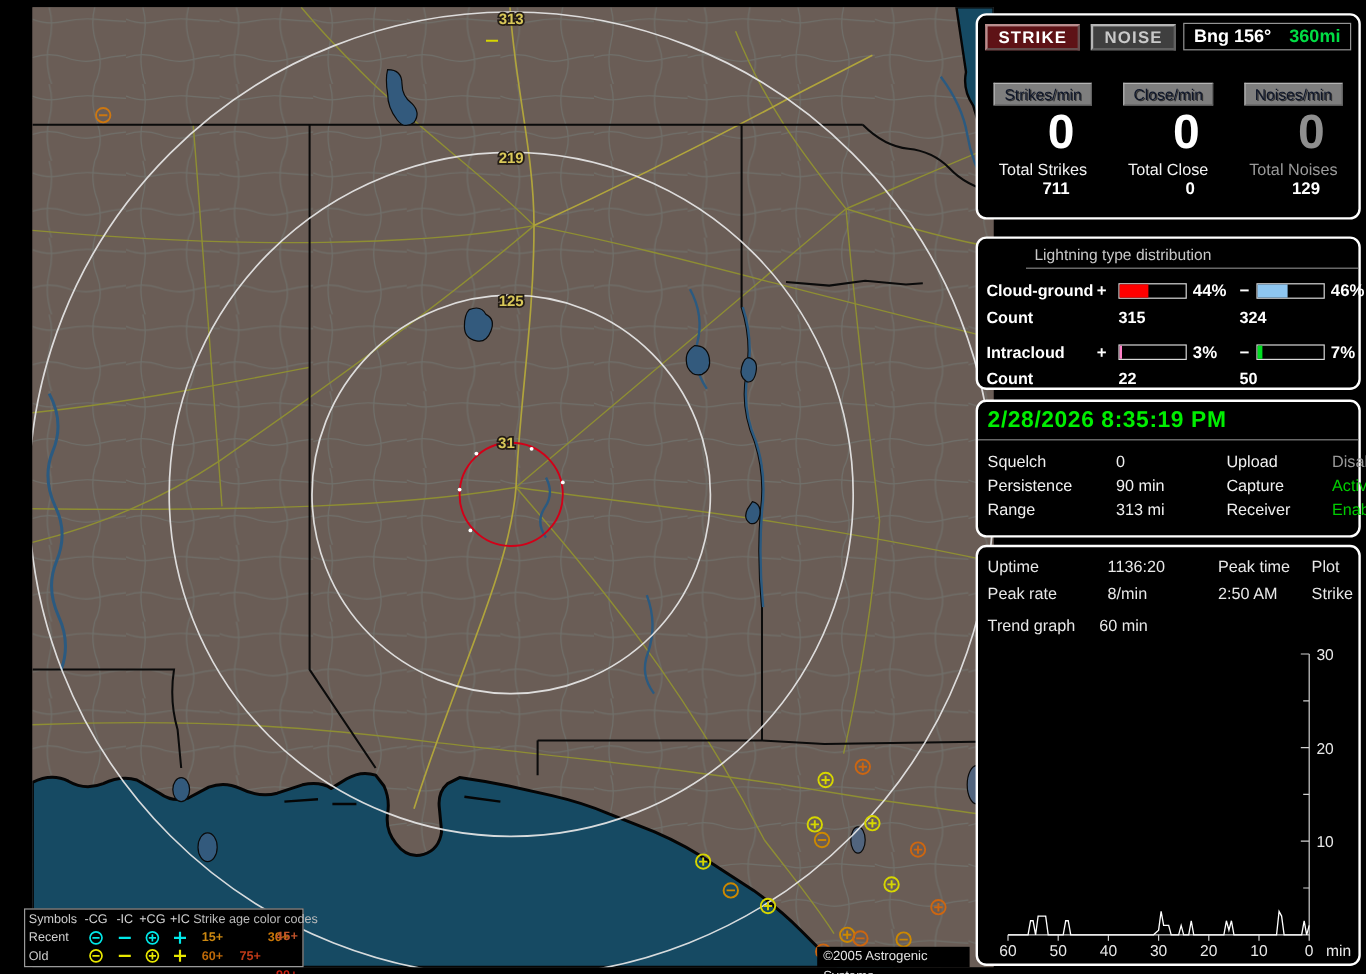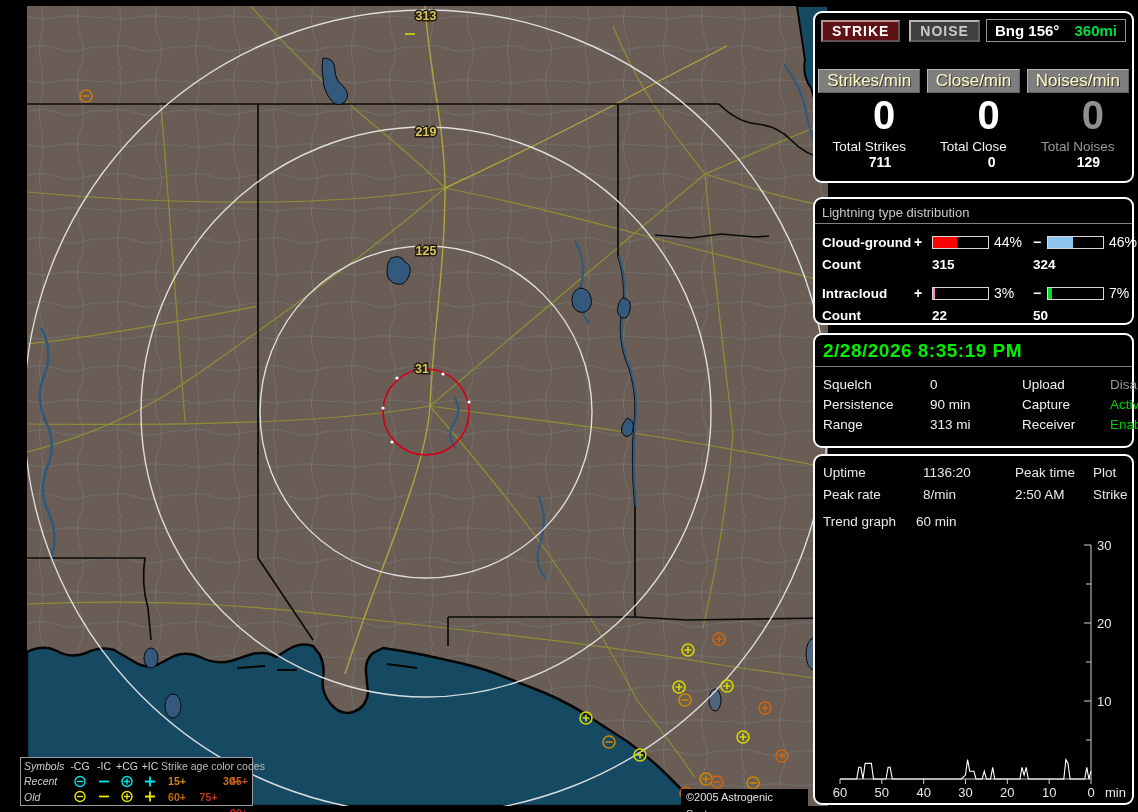--- a/index.html
+++ b/index.html
@@ -13,59 +13,59 @@
                 stroke:#231c15; stroke-width:3px; paint-order:stroke; text-anchor:middle; }
   #copyright { left:681px; top:789px; width:127px; height:17px; background:#000;
                color:#e2e2e2; font-size:11px; line-height:17px; padding-left:5px; }
   
   #legend { left:20px; top:757px; width:233px; height:49px; background:#000;
             border:1px solid #9a9a9a; color:#ddd; font-size:10.5px;
             display:grid; grid-template-columns:46px 26px 22px 24px 22px 32px 31px 30px;
             grid-auto-rows:15.6px; align-items:center; }
   #legend .hd { color:#d6d6d6; }
   #legend .agetitle { grid-column:6 / span 3; color:#bbb; white-space:nowrap; }
-  #legend .lab { padding-left:3px; color:#cfcfcf;font-style:italic; }
+  #legend .lab { padding-left:3px; color:#cfcfcf; }
   #legend .sym { display:flex; justify-content:center; align-items:center; }
   #legend .age { font-weight:bold; }
   
   .panelbox { background:#000; border:2px solid #ffffff; border-radius:9px; left:813px; width:321px; }
   #box-counts { top:11px;  height:172px; }
   #box-dist   { top:197px; height:128px; }
   #box-status { top:333px; height:115px; }
   #box-trend  { top:454px; height:351px; }
   
   .btnrow { position:absolute; top:6px; left:6px; right:6px; display:flex; align-items:center; }
   .btn { font-weight:bold; font-size:14px; letter-spacing:1px; padding:1px 9px; cursor:default; }
   .btn-strike { background:#5e1216; color:#fff; border:2px outset #b98f8f; }
   .btn-noise  { background:#3f3f3f; color:#c9c9c9; border:2px outset #b5b5b5; margin-left:9px; }
   .bngbox { margin-left:auto; width:140px; border:1px solid #949494; background:#000;
             display:flex; justify-content:space-between; padding:2px 8px; font-weight:bold; font-size:15px; }
   .bng { color:#fff; } .bngrange { color:#00dd44; }
   .counters { position:absolute; top:56px; left:2px; right:2px; display:flex; }
   .counter { width:106px; display:flex; flex-direction:column; align-items:center; }
-  .chip { background:#7e7e7e; color:#fef9c3; border:1px outset #b5b5b5; font-size:17px;
+  .chip { background:#7e7e7e; color:#0f172a; border:1px outset #b5b5b5; font-size:13px;
           padding:1px 8px; text-shadow:1px 1px 0 #333; }
   .bigzero { font-size:40px; font-weight:bold; color:#fff; line-height:1.02; width:100%;
              text-align:right; padding-right:26px; margin-top:2px; }
   .bigzero.dim { color:#8f8f8f; }
   .total-label { font-size:13.5px; color:#f2f2f2; margin-top:3px; }
   .total-label.dim { color:#9a9a9a; }
   .total-value { font-size:14px; font-weight:bold; color:#fff; width:100%;
                  text-align:right; padding-right:30px; margin-top:0; }
   
   #box-dist { padding:6px 0 0 0; color:#fff; }
   .dist-title { color:#c8c8c8; font-size:13px; padding:0 0 3px 7px;
-                border-bottom:1px solid #828282; }
+                border-bottom:1px solid #828282;margin-left:40px; }
   .dist-row { display:grid; grid-template-columns:92px 18px 57px 44px 14px 57px auto;
               align-items:center; padding-left:7px; margin-top:10px; }
   .dist-label { font-weight:bold; font-size:13.5px; }
   .sign { font-weight:bold; font-size:14px; }
   .bar { height:13px; border:1px solid #d8d8d8; background:#000; }
   .bar > span { display:block; height:100%; }
-  .pct { font-weight:normal; font-size:14px; padding-left:5px; }
+  .pct { font-weight:bold; font-size:14px; padding-left:5px; }
   .count-row { display:grid; grid-template-columns:110px 101px auto;
                padding-left:7px; margin-top:7px; font-weight:bold; font-size:13.5px; }
   
   .datetime { color:#00ee00; font-weight:bold; font-size:19px; padding:5px 0 4px 8px;
               border-bottom:1px solid #828282; letter-spacing:0.5px; }
   .status-grid { display:grid; grid-template-columns:107px 92px 88px auto;
                  padding:10px 0 0 8px; row-gap:5px; font-size:13.5px; color:#f0f0f0; }
   .val-dim { color:#999; } .val-green { color:#00cc00; }
   
   .uptime-grid { display:grid; grid-template-columns:100px 92px 78px auto;
@@ -271,21 +271,21 @@
         <path d="M4,6.5 H10 M7,3.5 V9.5" stroke="currentColor" stroke-width="1.4"></path>
       </svg>
     </span>
   <span class="sym" style="color: rgb(0, 232, 232);">
     <svg width="14" height="13">
         <path d="M2,6.5 H12 M7,1.5 V11.5" stroke="currentColor" stroke-width="1.8"></path>
       </svg>
     </span>
   <div class="sym age" style="color: rgb(204, 136, 17);">15+</div>
   <div class="sym age" style="color: rgb(201, 119, 8); margin-left: 39px;">30+</div>
-  <div class="sym age" style="color: rgb(192, 83, 42);">45+</div>
+  <div class="sym age" style="color: rgb(192, 83, 42); font-family: Liberation Mono, monospace;">45+</div>
 
   <div class="lab">Old</div>
   <span class="sym" style="color: rgb(232, 232, 0);">
     <svg width="14" height="13">
         <circle cx="7" cy="6.5" r="5" fill="none" stroke="currentColor" stroke-width="1.4"></circle>
         <path d="M4,6.5 H10" stroke="currentColor" stroke-width="1.4"></path>
       </svg>
     </span>
   <span class="sym" style="color: rgb(232, 232, 0);">
     <svg width="14" height="13">

